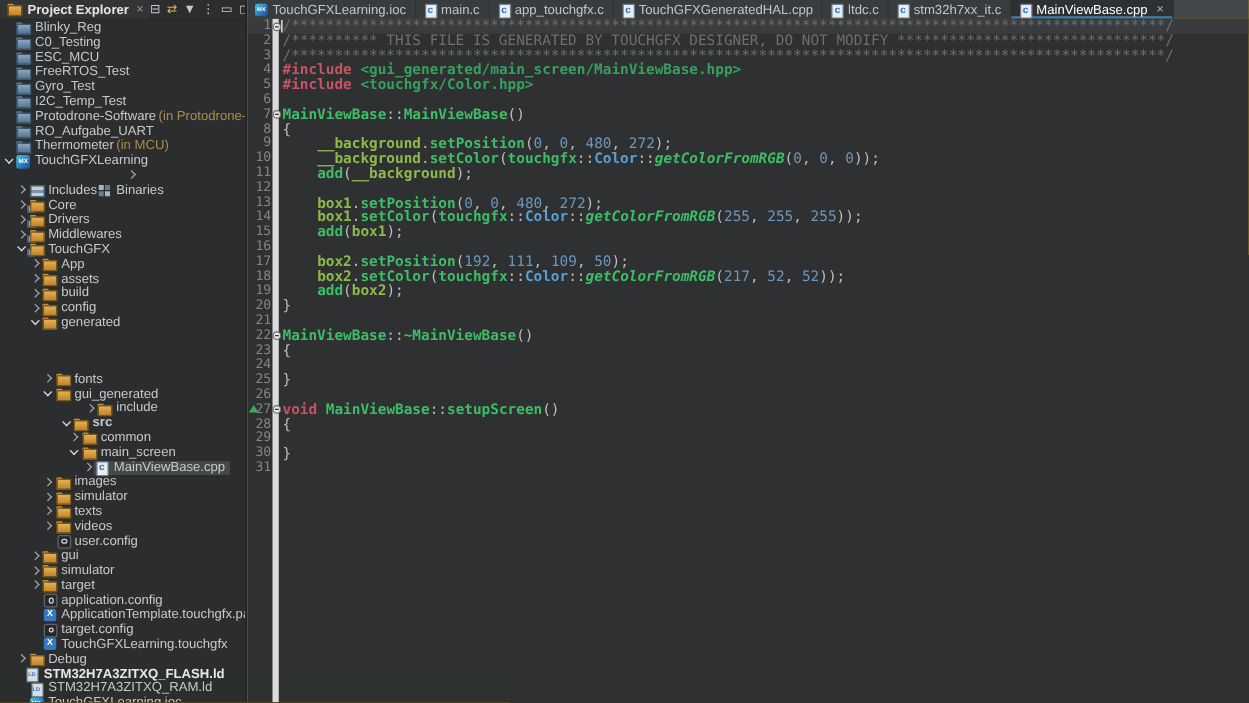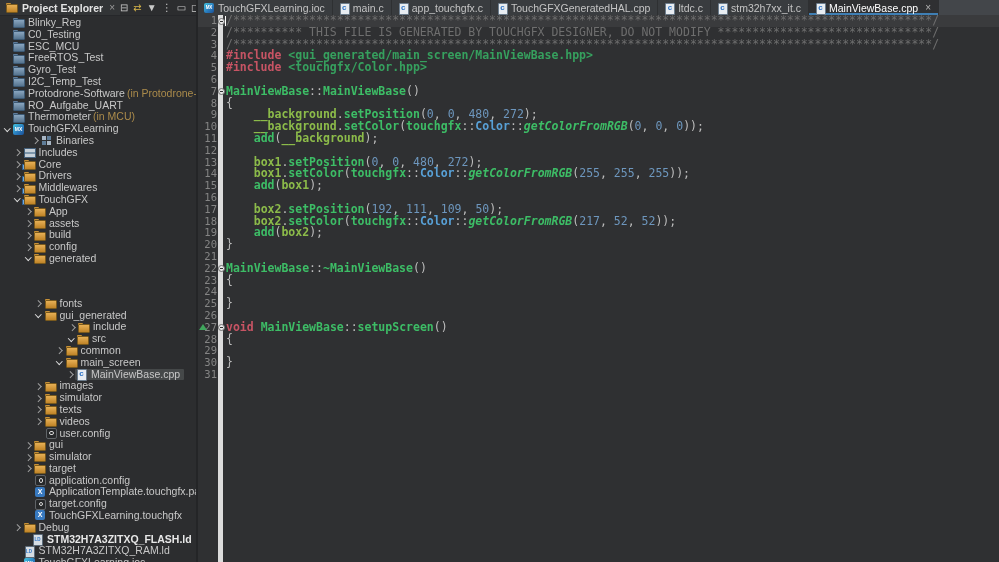--- a/index.html
+++ b/index.html
@@ -190,21 +190,21 @@
           </span>
           <span class="sfx">(in MCU)</span>
         </div>
         <div class="trow" style="padding-left: 2px;">
           <span class="ch exp"></span>
           <span class="lwrap">
             <span class="ic ic-mx-project"></span>
             <span class="lbl">TouchGFXLearning</span>
           </span>
         </div>
-        <div class="trow" style="padding-left: 30px;">
+        <div class="trow" style="padding-left: 14px; flex-direction: column;">
           <span class="ch col"></span>
           <span class="lwrap">
             <span class="ic ic-binaries"></span>
             <span class="lbl">Binaries</span>
           </span>
         </div>
         <div class="trow" style="padding-left: 12.5px;">
           <span class="ch col"></span>
           <span class="lwrap">
             <span class="ic ic-includes"></span>
@@ -296,21 +296,21 @@
             <span class="lbl">gui_generated</span>
           </span>
         </div>
         <div class="trow" style="padding-left: 67px;">
           <span class="ch col"></span>
           <span class="lwrap">
             <span class="ic ic-folder"></span>
             <span class="lbl">include</span>
           </span>
         </div>
-        <div class="trow" style="padding-left: 66px;">
+        <div class="trow" style="padding-left: 48px; font-weight: bold;">
           <span class="ch exp"></span>
           <span class="lwrap">
             <span class="ic ic-folder"></span>
             <span class="lbl">src</span>
           </span>
         </div>
         <div class="trow" style="padding-left: 54.5px;">
           <span class="ch col"></span>
           <span class="lwrap">
             <span class="ic ic-folder"></span>
@@ -415,21 +415,21 @@
             <span class="lbl">TouchGFXLearning.touchgfx</span>
           </span>
         </div>
         <div class="trow" style="padding-left: 12.5px;">
           <span class="ch col"></span>
           <span class="lwrap">
             <span class="ic ic-folder"></span>
             <span class="lbl">Debug</span>
           </span>
         </div>
-        <div class="trow" style="padding-left: 21px;">
+        <div class="trow" style="padding-left: 9px;">
           <span class="ch"></span>
           <span class="lwrap">
             <span class="ic ic-ld-file"></span>
             <span class="lbl bold">STM32H7A3ZITXQ_FLASH.ld</span>
           </span>
         </div>
         <div class="trow" style="padding-left: 12.5px;">
           <span class="ch"></span>
           <span class="lwrap">
             <span class="ic ic-ld-file"></span>

